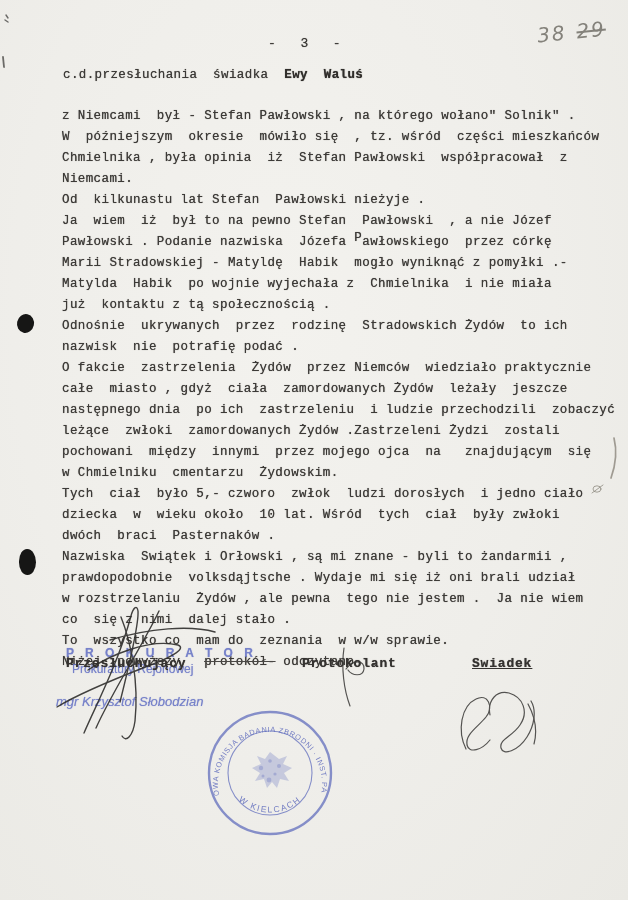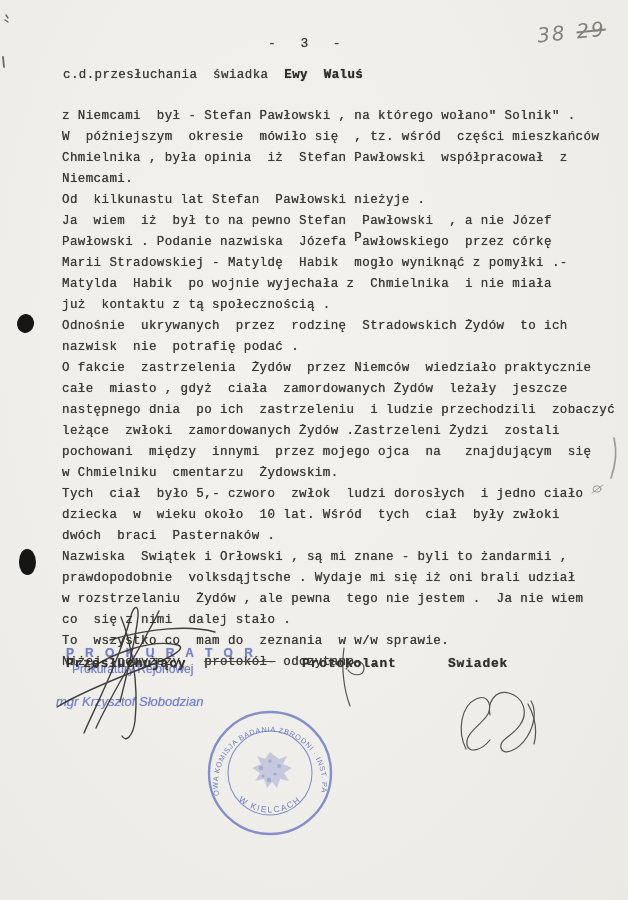--- a/index.html
+++ b/index.html
@@ -30,21 +30,21 @@
     text-decoration-color:#9a958a;
     text-decoration-thickness:1px;
     text-underline-offset:4px;
   }
   .st{text-decoration:line-through;text-decoration-color:#4a4845;text-decoration-thickness:1.2px;}
   .sup{position:relative;top:-4px;}
   
   .siglabel{font-size:13px;font-weight:bold;letter-spacing:0.8px;color:#343230;}
   .lab-interrogator{top:656px;left:66px;z-index:3;}
   .lab-recorder{top:656px;left:287px;z-index:3;padding-left:15px;}
-  .lab-witness{top:656px;left:448px;z-index:3;}
+  .lab-witness{top:656px;left:472px;z-index:3;text-decoration:underline;}
   
   .bluestamp{
     position:absolute;z-index:2;
     font-family:"Liberation Sans","DejaVu Sans",sans-serif;
     color:#6673c5;opacity:0.88;
     text-shadow:0 0 1px rgba(102,115,197,0.7);
   }
   .bs1{top:646px;left:66px;font-size:12px;font-weight:bold;letter-spacing:4px;}
   .bs2{top:662px;left:72px;font-size:12px;}
   .bs3{top:694px;left:56px;font-size:13px;font-style:italic;}

